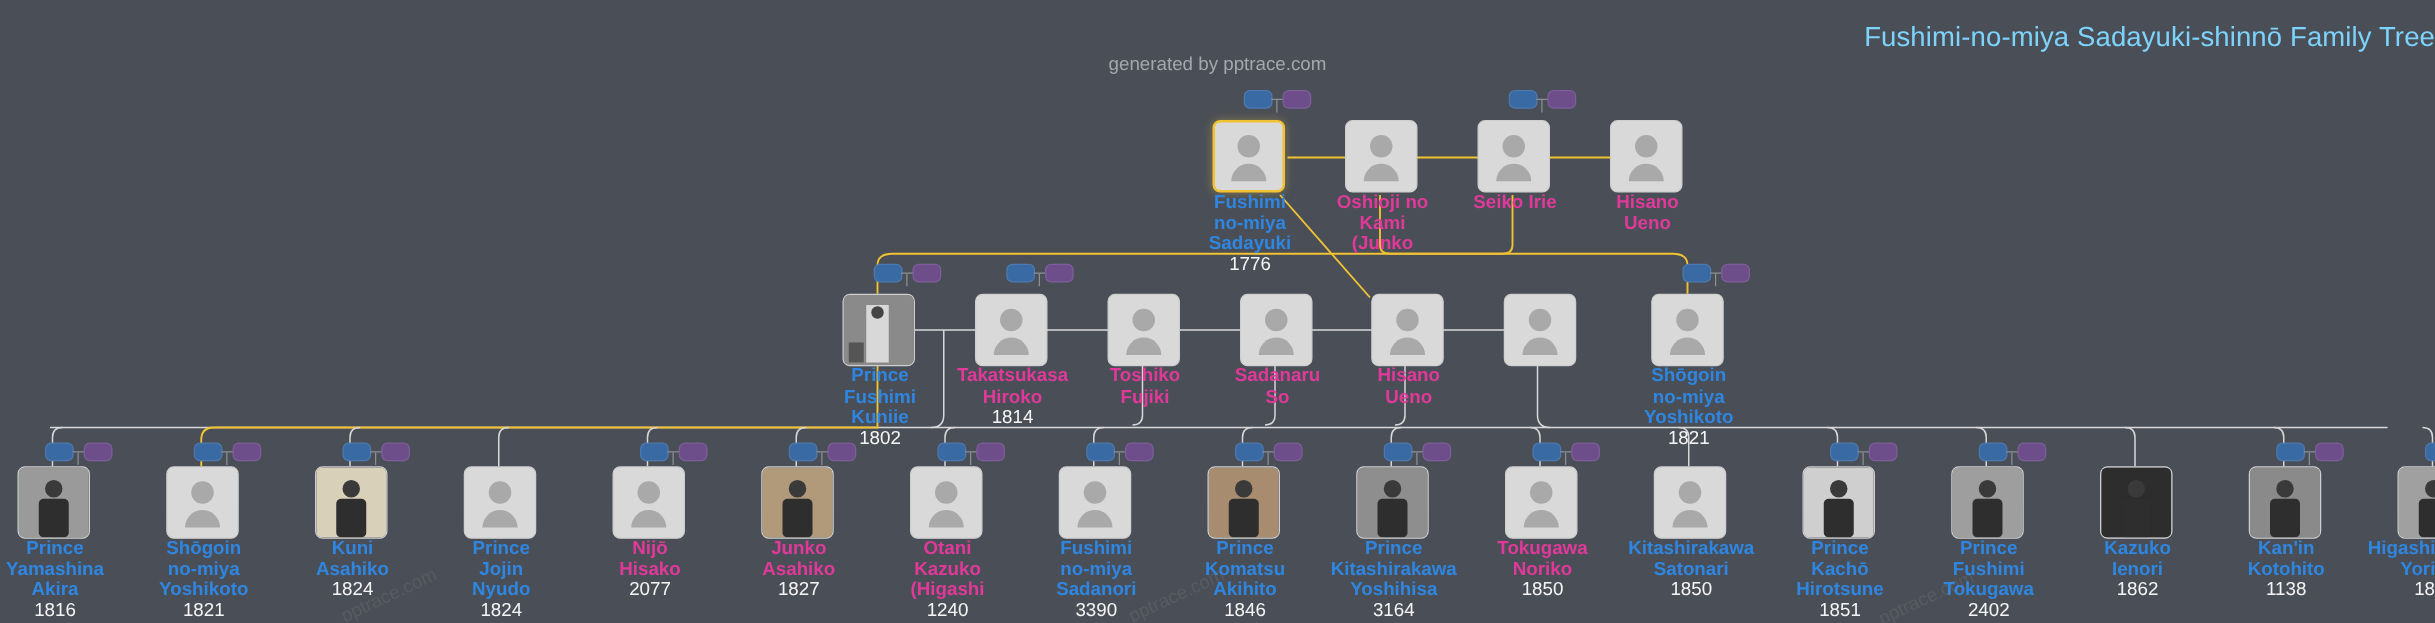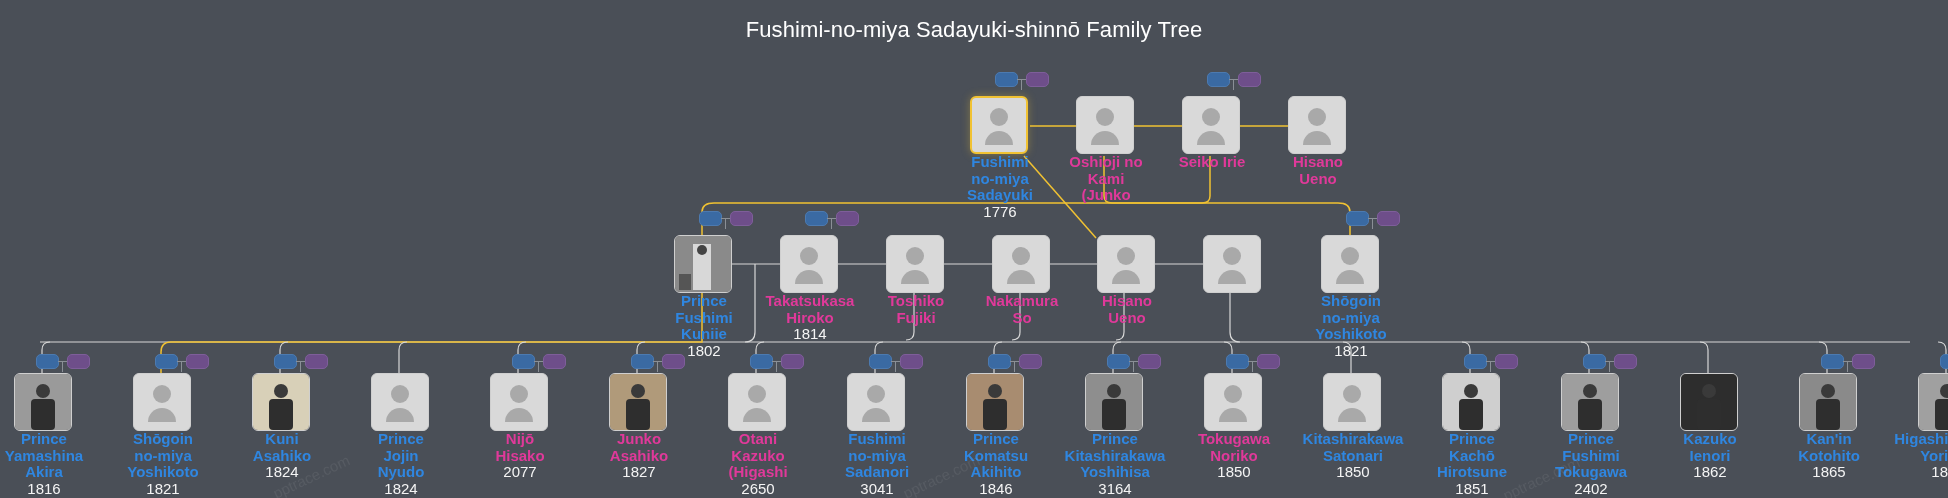--- a/index.html
+++ b/index.html
@@ -4,22 +4,22 @@
 <style>
   html, body { margin:0; padding:0; }
   body {
     width:1948px; height:498px; overflow:hidden;
     background:#4a4f57;
     font-family:"Liberation Sans", "DejaVu Sans", sans-serif;
     position:relative;
   }
   #stage { position:absolute; left:0; top:0; width:1948px; height:498px; }
   .title {
-    position:absolute; left:0; width:1948px; top:17px; text-align:center;
-    color:#ffffff; font-size:22px; letter-spacing:0.1px;
+    position:absolute; left:0; width:1948px; top:17px; text-align:right;
+    color:#7dd3fc; font-size:22px; letter-spacing:0.1px;
   }
   .subtitle {
     position:absolute; left:0; width:1948px; top:43px; text-align:center;
     color:#a4a8ad; font-size:15px;
   }
   svg.links { position:absolute; left:0; top:0; }
   .node { position:absolute; width:60px; }
   .box {
     position:absolute; left:0; top:0; width:56px; height:56px;
     background:#d9d9d9; border-radius:6px; border:1px solid #cfcfcf;
@@ -53,20 +53,21 @@
   .mini-stem { position:absolute; width:1px; height:10px; background:#8a8f96; }
   .watermark {
     position:absolute; color:rgba(255,255,255,0.07); font-size:15px; transform:rotate(-25deg);
   }
 </style>
 </head>
 <body>
 
 <div id="stage">
   <div class="title">Fushimi-no-miya Sadayuki-shinnō Family Tree</div>
+  <div class="subtitle">generated by pptrace.com</div>
 
   <svg class="links" width="1948" height="498">
 
     <line x1="1030" y1="126" x2="1290" y2="126" stroke="#f1c232" stroke-width="1.5"></line>
 
     <path d="M1104 156 L1104 196 Q1104 203 1112 203 L1202 203 Q1210 203 1210 196 L1210 156" fill="none" stroke="#f1c232" stroke-width="1.5"></path>
 
     <path d="M702 235 L702 212 Q702 203 714 203 L1338 203 Q1350 203 1350 212 L1350 235" fill="none" stroke="#f1c232" stroke-width="1.5"></path>
 
     <line x1="1024" y1="156" x2="1096" y2="238" stroke="#f1c232" stroke-width="1.5"></line>
@@ -164,21 +165,21 @@
         <div class="head"></div>
         <div class="shoulders"></div>
       </div>
     <div class="label female"><span>Toshiko</span><br><span>Fujiki</span></div>
   </div>
   <div class="node" style="left:992px;top:235px;">
     <div class="box">
         <div class="head"></div>
         <div class="shoulders"></div>
       </div>
-    <div class="label female"><span>Nakamura</span><br><span>So</span></div>
+    <div class="label female"><span>Sadanaru</span><br><span>So</span></div>
   </div>
   <div class="node" style="left:1097px;top:235px;">
     <div class="box">
         <div class="head"></div>
         <div class="shoulders"></div>
       </div>
     <div class="label female"><span>Hisano</span><br><span>Ueno</span></div>
   </div>
   <div class="node" style="left:1203px;top:235px;">
     <div class="box">
@@ -277,32 +278,32 @@
       </div>
       <div class="mini blue" style="left: 631px; top: 354px;"></div>
       <div class="mini-link" style="left: 653px; top: 361px;"></div>
       <div class="mini-stem" style="left: 657px; top: 362px;"></div>
       <div class="mini purple" style="left: 662px; top: 354px;"></div>
       <div class="node" style="left: 728px; top: 373px;">
         <div class="box">
           <div class="head"></div>
           <div class="shoulders"></div>
         </div>
-        <div class="label female"><span>Otani</span><br><span>Kazuko</span><br><span>(Higashi</span><span class="year">2650</span></div>
+        <div class="label female"><span>Otani</span><br><span>Kazuko</span><br><span>(Higashi</span><span class="year">1240</span></div>
       </div>
       <div class="mini blue" style="left: 750px; top: 354px;"></div>
       <div class="mini-link" style="left: 772px; top: 361px;"></div>
       <div class="mini-stem" style="left: 776px; top: 362px;"></div>
       <div class="mini purple" style="left: 781px; top: 354px;"></div>
       <div class="node" style="left: 847px; top: 373px;">
         <div class="box">
           <div class="head"></div>
           <div class="shoulders"></div>
         </div>
-        <div class="label male"><span>Fushimi</span><br><span>no-miya</span><br><span>Sadanori</span><span class="year">3041</span></div>
+        <div class="label male"><span>Fushimi</span><br><span>no-miya</span><br><span>Sadanori</span><span class="year">3390</span></div>
       </div>
       <div class="mini blue" style="left: 869px; top: 354px;"></div>
       <div class="mini-link" style="left: 891px; top: 361px;"></div>
       <div class="mini-stem" style="left: 895px; top: 362px;"></div>
       <div class="mini purple" style="left: 900px; top: 354px;"></div>
       <div class="node" style="left: 966px; top: 373px;">
         <div class="box photo">
           <svg class="photo-art" width="56" height="56">
             <rect width="56" height="56" fill="#a88c70"></rect>
             <circle cx="28" cy="17" r="7" fill="#3a3a3a"></circle>
@@ -386,21 +387,21 @@
         <div class="label male"><span>Kazuko</span><br><span>Ienori</span><span class="year">1862</span></div>
       </div>
       <div class="node" style="left: 1799px; top: 373px;">
         <div class="box photo">
           <svg class="photo-art" width="56" height="56">
             <rect width="56" height="56" fill="#8a8a8a"></rect>
             <circle cx="28" cy="17" r="7" fill="#3a3a3a"></circle>
             <rect x="16" y="25" width="24" height="31" rx="4" fill="#2e2e2e"></rect>
           </svg>
         </div>
-        <div class="label male"><span>Kan'in</span><br><span>Kotohito</span><span class="year">1865</span></div>
+        <div class="label male"><span>Kan'in</span><br><span>Kotohito</span><span class="year">1138</span></div>
       </div>
       <div class="mini blue" style="left: 1821px; top: 354px;"></div>
       <div class="mini-link" style="left: 1843px; top: 361px;"></div>
       <div class="mini-stem" style="left: 1847px; top: 362px;"></div>
       <div class="mini purple" style="left: 1852px; top: 354px;"></div>
       <div class="node" style="left: 1918px; top: 373px;">
         <div class="box photo">
           <svg class="photo-art" width="56" height="56">
             <rect width="56" height="56" fill="#a0a0a0"></rect>
             <circle cx="28" cy="17" r="7" fill="#3a3a3a"></circle>

